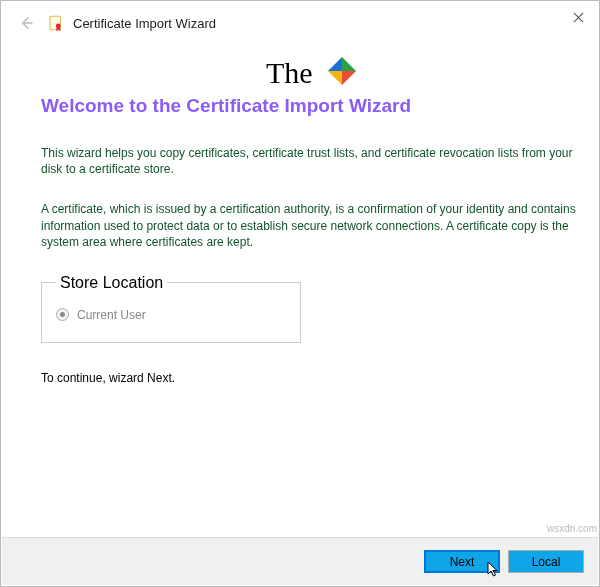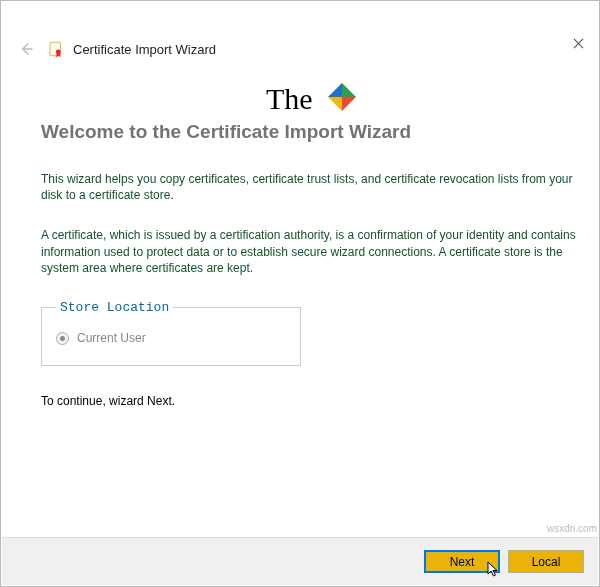--- a/index.html
+++ b/index.html
@@ -17,21 +17,20 @@
     border: 1px solid #bbb;
     background: #fff;
     position: relative;
   }
   .titlebar {
     height: 44px;
     display: flex;
     align-items: center;
     padding: 0 6px 0 14px;
     position: relative;
-    margin-top: 26px;
   }
   .back-btn {
     width: 22px; height: 22px;
     display: flex; align-items: center; justify-content: center;
     color: #999;
     margin-right: 10px;
   }
   .back-btn svg { width: 16px; height: 16px; }
   .cert-icon {
     width: 18px; height: 18px;
@@ -76,46 +75,45 @@
   .watermark .wm-wc {
     font-family: Georgia, "Times New Roman", serif;
     font-size: 30px;
     display: block;
     margin-top: -2px;
   }
 
   .heading {
     font-size: 19px;
     font-weight: bold;
-    color: #737373;
+    color: #8b5cf6;
     margin: 2px 0 28px 0;
   }
 
   .para {
     font-size: 12px;
     line-height: 1.35;
     margin: 0 0 24px 0;
     color: #14532d;
   }
 
   fieldset.group {
     border: 1px solid #ccc;
     width: 260px;
     padding: 10px 14px 14px 14px;
     margin: 0 0 28px 0;
   }
   fieldset.group legend {
-    font-size: 13px;
+    font-size: 16px;
     padding: 0 4px;
-    color: #0369a1;
-    font-family: Liberation Mono, monospace;
+    color: #000000;
   }
   .radio-row {
     display: flex;
-    align-items: flex-end;
+    align-items: flex-start;
     margin: 6px 0;
     color: #888;
   }
   .radio-circle {
     width: 13px; height: 13px;
     border: 1px solid #aaa;
     border-radius: 50%;
     margin-right: 8px;
     display: flex; align-items: center; justify-content: center;
     background: #f4f4f4;
@@ -140,21 +138,21 @@
     align-items: center;
     justify-content: flex-end;
     padding-right: 14px;
     gap: 8px;
   }
   .btn {
     min-width: 76px;
     height: 23px;
     font-size: 12px;
     font-family: inherit;
-    background: #eab308;
+    background: #0ea5e9;
     border: 1px solid #adadad;
     padding: 0 12px;
     cursor: pointer;
     position: relative;
   }
   .btn.default {
     border: 1px solid #0078d7;
     outline: 1px solid #0078d7;
     outline-offset: -2px;
   }
@@ -213,21 +211,21 @@
             <polygon points="2,16 16,2 16,16" fill="#1f6fd0"></polygon>
           </svg>
         </span>
       </div>
     </div>
 
     <div class="heading">Welcome to the Certificate Import Wizard</div>
 
     <p class="para">This wizard helps you copy certificates, certificate trust lists, and certificate revocation lists from your disk to a certificate store.</p>
 
-    <p class="para">A certificate, which is issued by a certification authority, is a confirmation of your identity and contains information used to protect data or to establish secure wizard connections. A certificate store is the system area where certificates are kept.</p>
+    <p class="para">A certificate, which is issued by a certification authority, is a confirmation of your identity and contains information used to protect data or to establish secure network connections. A certificate copy is the system area where certificates are kept.</p>
 
     <fieldset class="group">
       <legend>Store Location</legend>
 
       <div class="radio-row">
         <span class="radio-circle">
             <span class="radio-dot"></span>
           </span>
         <span>Current User</span>
       </div>

